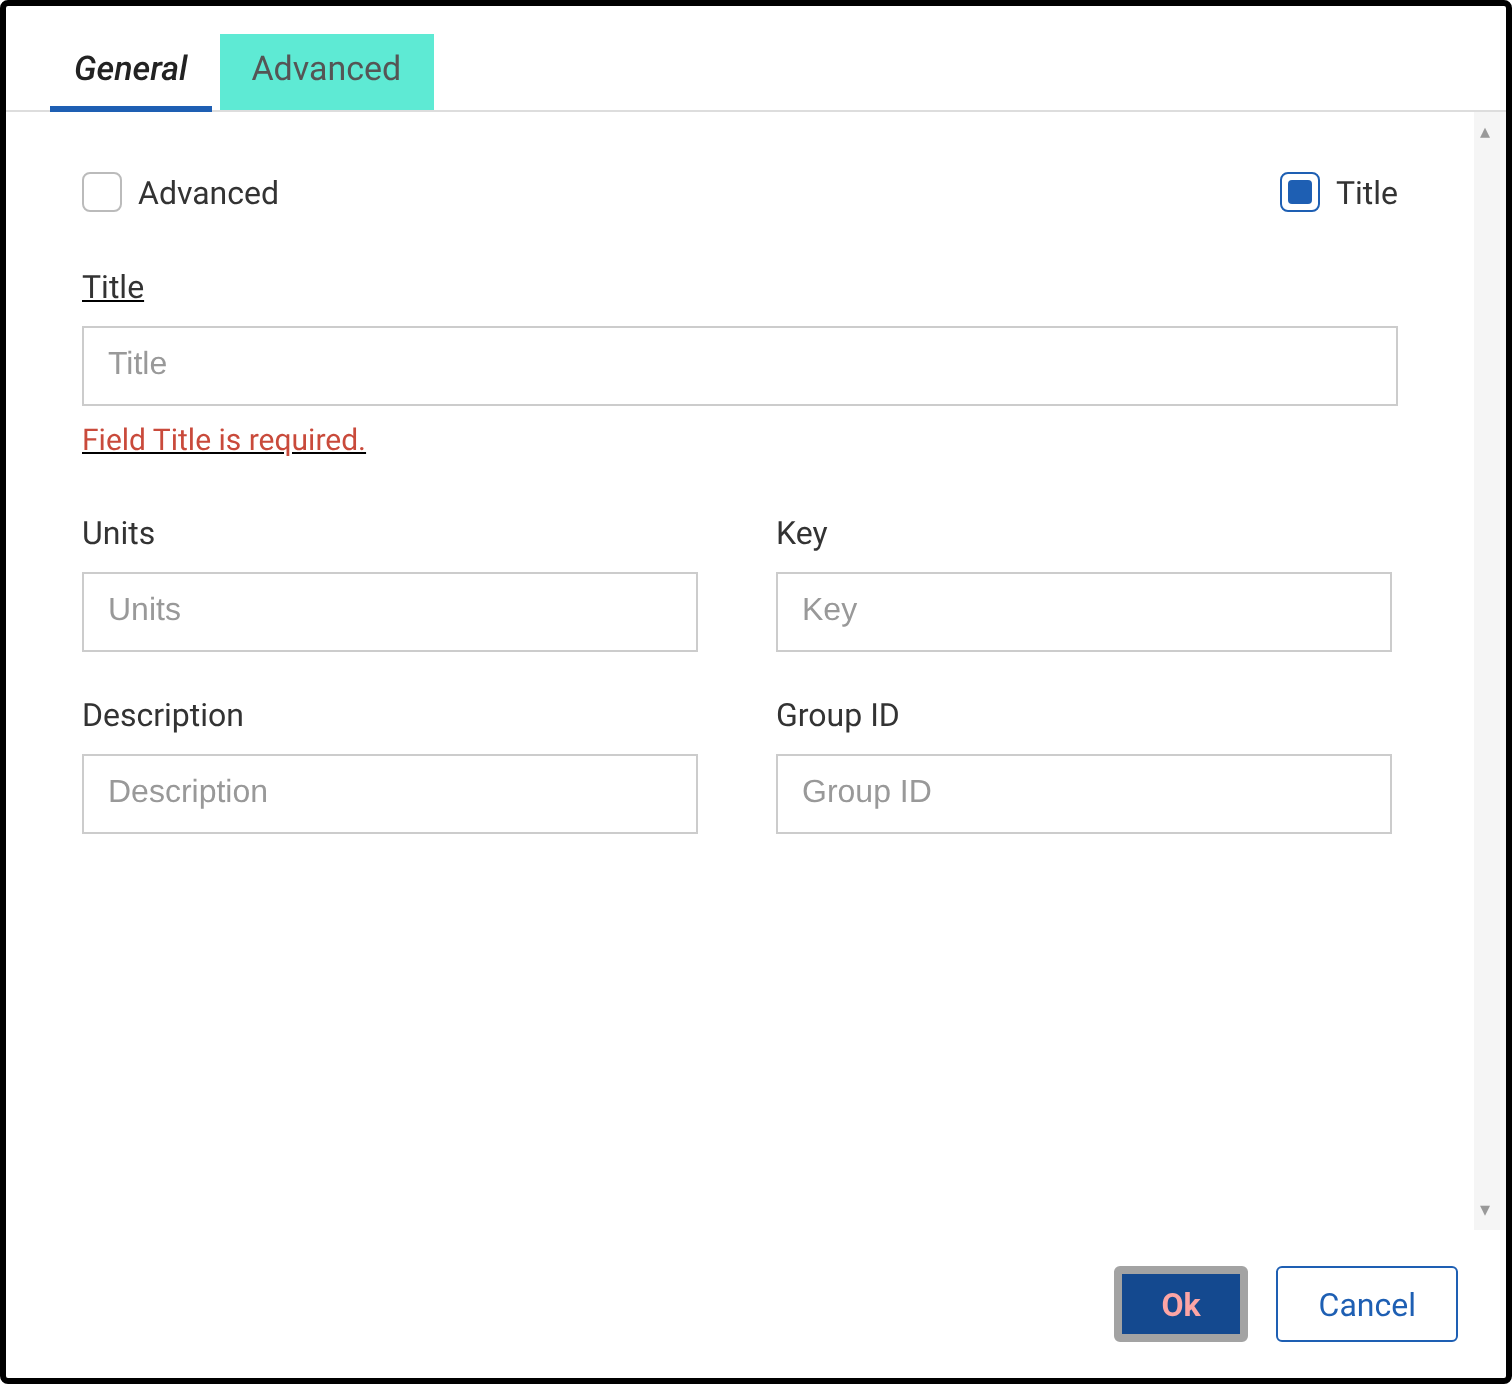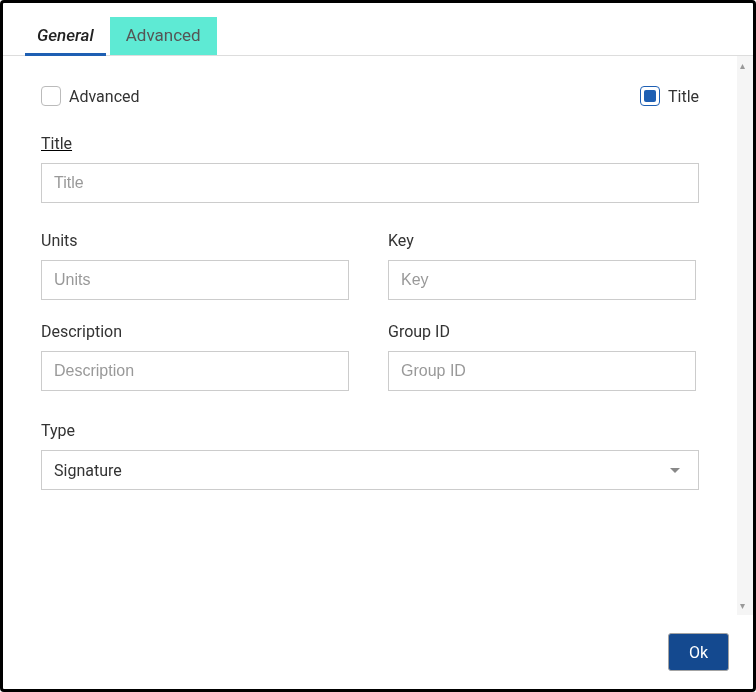--- a/index.html
+++ b/index.html
@@ -200,22 +200,23 @@
       padding: 0 20px;
       font-size: 16px;
       border-radius: 3px;
       cursor: pointer;
       display: flex;
       align-items: center;
       justify-content: center;
     }
     .btn-primary {
       background: #14498f;
-      color: #ffffff;
-      border: 1px solid #a3a3a3;
+      color: #fca5a5;
+      border: 4px solid #a3a3a3;
+      font-weight: bold;
     }
     .btn-secondary {
       background: #fff;
       color: #1e5fb3;
       border: 1px solid #1e5fb3;
     }
   </style>
 </head>
 <body>
 
@@ -236,20 +237,21 @@
         <span class="checkbox checked">
             <span class="inner-check"></span>
           </span>
         <span class="checkbox-label">Title</span>
       </div>
     </div>
 
     <div class="title-block">
       <label class="field-label">Title</label>
       <input class="text-input" type="text" placeholder="Title" style="">
+      <div class="error-text">Field Title is required.</div>
     </div>
 
     <div class="two-col">
       <div class="col">
         <label class="field-label">Units</label>
         <input class="text-input" type="text" placeholder="Units" style="">
       </div>
       <div class="col">
         <label class="field-label">Key</label>
         <input class="text-input" type="text" placeholder="Key" style="">
@@ -260,33 +262,25 @@
       <div class="col">
         <label class="field-label">Description</label>
         <input class="text-input" type="text" placeholder="Description" style="">
       </div>
       <div class="col">
         <label class="field-label">Group ID</label>
         <input class="text-input" type="text" placeholder="Group ID" style="">
       </div>
     </div>
 
-    <div class="type-block">
-      <label class="field-label">Type</label>
-      <div class="select-wrap">
-        <div class="select-box">
-          <span>Signature</span>
-          <span class="select-caret"></span>
-        </div>
-      </div>
-    </div>
 
   </div>
 
   <div class="scrollbar">
     <span class="scroll-arrow-up">▴</span>
     <span class="scroll-arrow-down">▾</span>
   </div>
 </div>
 
 <div class="footer">
   <div class="btn btn-primary">Ok</div>
+  <div class="btn btn-secondary">Cancel</div>
 </div>
 
 </body></html>

